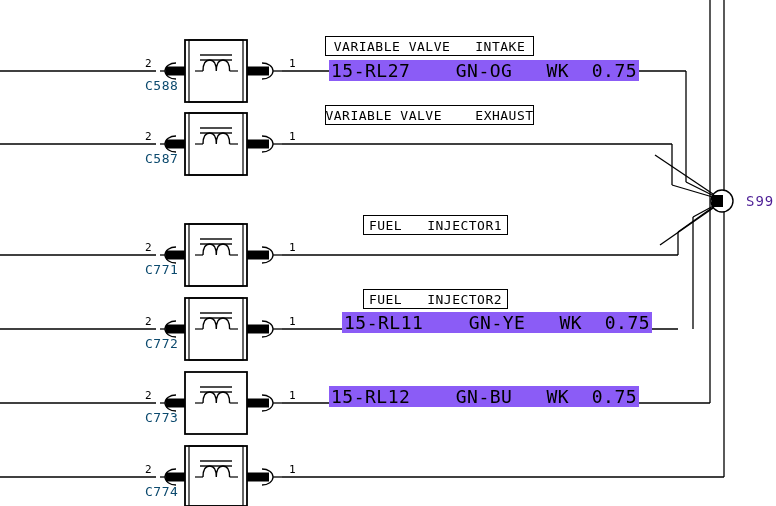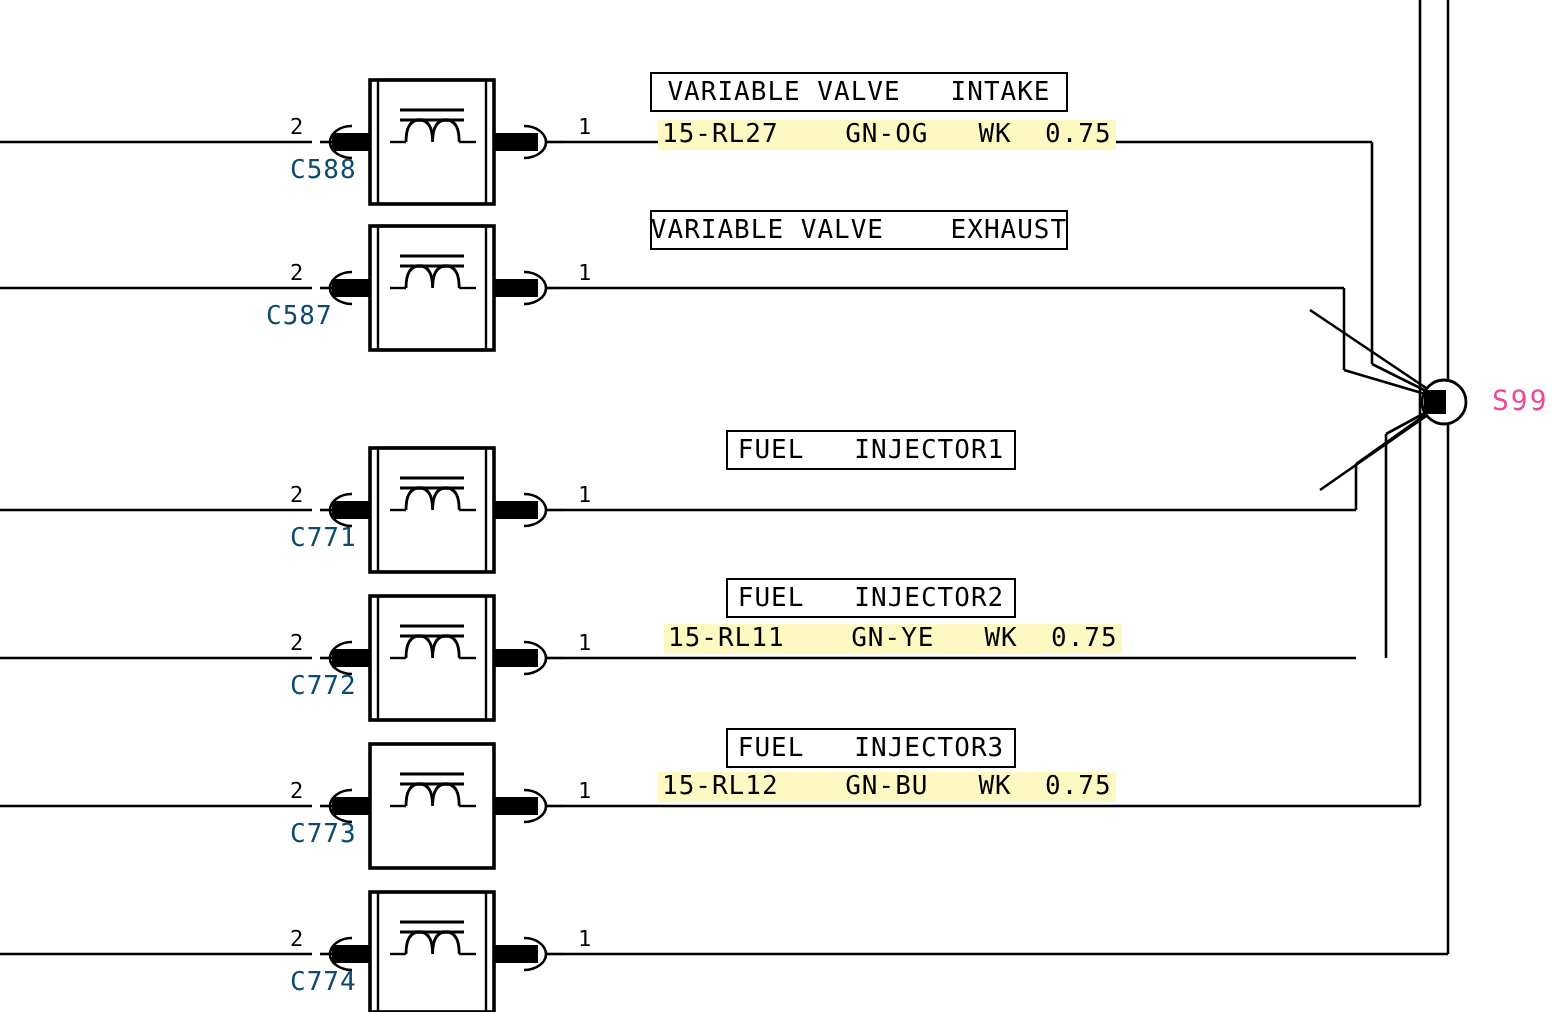--- a/index.html
+++ b/index.html
@@ -28,30 +28,30 @@
     color:#000000;
     white-space:pre;
     display:flex;
     align-items:center;
     justify-content:center;
     letter-spacing:0.5px;
     background:#ffffff;
   }
   .wire-text{
     position:absolute;
-    font-size:13px;
+    font-size:18px;
     letter-spacing:0.5px;
     white-space:pre;
     color:#000000;
-    background:#fef9c3;
+    background:#8b5cf6;
     padding:0 2px;
   }
   .pin-num{font-size:11px;color:#000000;}
   .conn-id{font-size:13px;color:#0c4a6e;letter-spacing:0.5px;}
-  .splice-lbl{font-size:14px;color:#ec4899;letter-spacing:1px;}
+  .splice-lbl{font-size:14px;color:#4c1d95;letter-spacing:1px;}
 </style>
 </head>
 <body>
 
 <div id="canvas">
 
   <svg id="svg-layer" viewBox="0 0 776 506">
     <g stroke="#000000" fill="none" stroke-width="1.3" shape-rendering="geometricPrecision">
 
       <line x1="0" y1="71" x2="156" y2="71"></line>
@@ -179,42 +179,41 @@
       <circle cx="722" cy="201" r="11" fill="#ffffff" stroke="#000000" stroke-width="1.4"></circle>
       <rect x="712" y="195" width="11" height="12" fill="#000000" stroke="none"></rect>
 
     </g>
   </svg>
 
   <div class="title-box" style="left:325px;top:36px;width:209px;height:20px;">VARIABLE VALVE   INTAKE</div>
   <div class="title-box" style="left:325px;top:105px;width:209px;height:20px;text-align:center;">VARIABLE VALVE    EXHAUST</div>
   <div class="title-box" style="left:363px;top:215px;width:145px;height:20px;">FUEL   INJECTOR1</div>
   <div class="title-box" style="left:363px;top:289px;width:145px;height:20px;">FUEL   INJECTOR2</div>
-  <div class="title-box" style="left:363px;top:364px;width:145px;height:20px;">FUEL   INJECTOR3</div>
 
   <div class="wire-text" style="left:329px;top:60px;">15-RL27    GN-OG   WK  0.75</div>
-  <div class="wire-text" style="left:332px;top:312px;">15-RL11    GN-YE   WK  0.75</div>
+  <div class="wire-text" style="left:342px;top:312px;">15-RL11    GN-YE   WK  0.75</div>
   <div class="wire-text" style="left:329px;top:386px;">15-RL12    GN-BU   WK  0.75</div>
 
   <div class="lbl pin-num" style="left:145px;top:58px;">2</div>
   <div class="lbl pin-num" style="left:145px;top:131px;">2</div>
   <div class="lbl pin-num" style="left:145px;top:242px;">2</div>
   <div class="lbl pin-num" style="left:145px;top:316px;">2</div>
   <div class="lbl pin-num" style="left:145px;top:390px;">2</div>
   <div class="lbl pin-num" style="left:145px;top:464px;">2</div>
 
   <div class="lbl pin-num" style="left:289px;top:58px;">1</div>
   <div class="lbl pin-num" style="left:289px;top:131px;">1</div>
   <div class="lbl pin-num" style="left:289px;top:242px;">1</div>
   <div class="lbl pin-num" style="left:289px;top:316px;">1</div>
   <div class="lbl pin-num" style="left:289px;top:390px;">1</div>
   <div class="lbl pin-num" style="left:289px;top:464px;">1</div>
 
   <div class="lbl conn-id" style="left:145px;top:79px;">C588</div>
-  <div class="lbl conn-id" style="left:133px;top:152px;">C587</div>
+  <div class="lbl conn-id" style="left:145px;top:152px;">C587</div>
   <div class="lbl conn-id" style="left:145px;top:263px;">C771</div>
   <div class="lbl conn-id" style="left:145px;top:337px;">C772</div>
   <div class="lbl conn-id" style="left:145px;top:411px;">C773</div>
   <div class="lbl conn-id" style="left:145px;top:485px;">C774</div>
 
   <div class="lbl splice-lbl" style="left:746px;top:194px;">S99</div>
 
 </div>
 
 </body></html>

